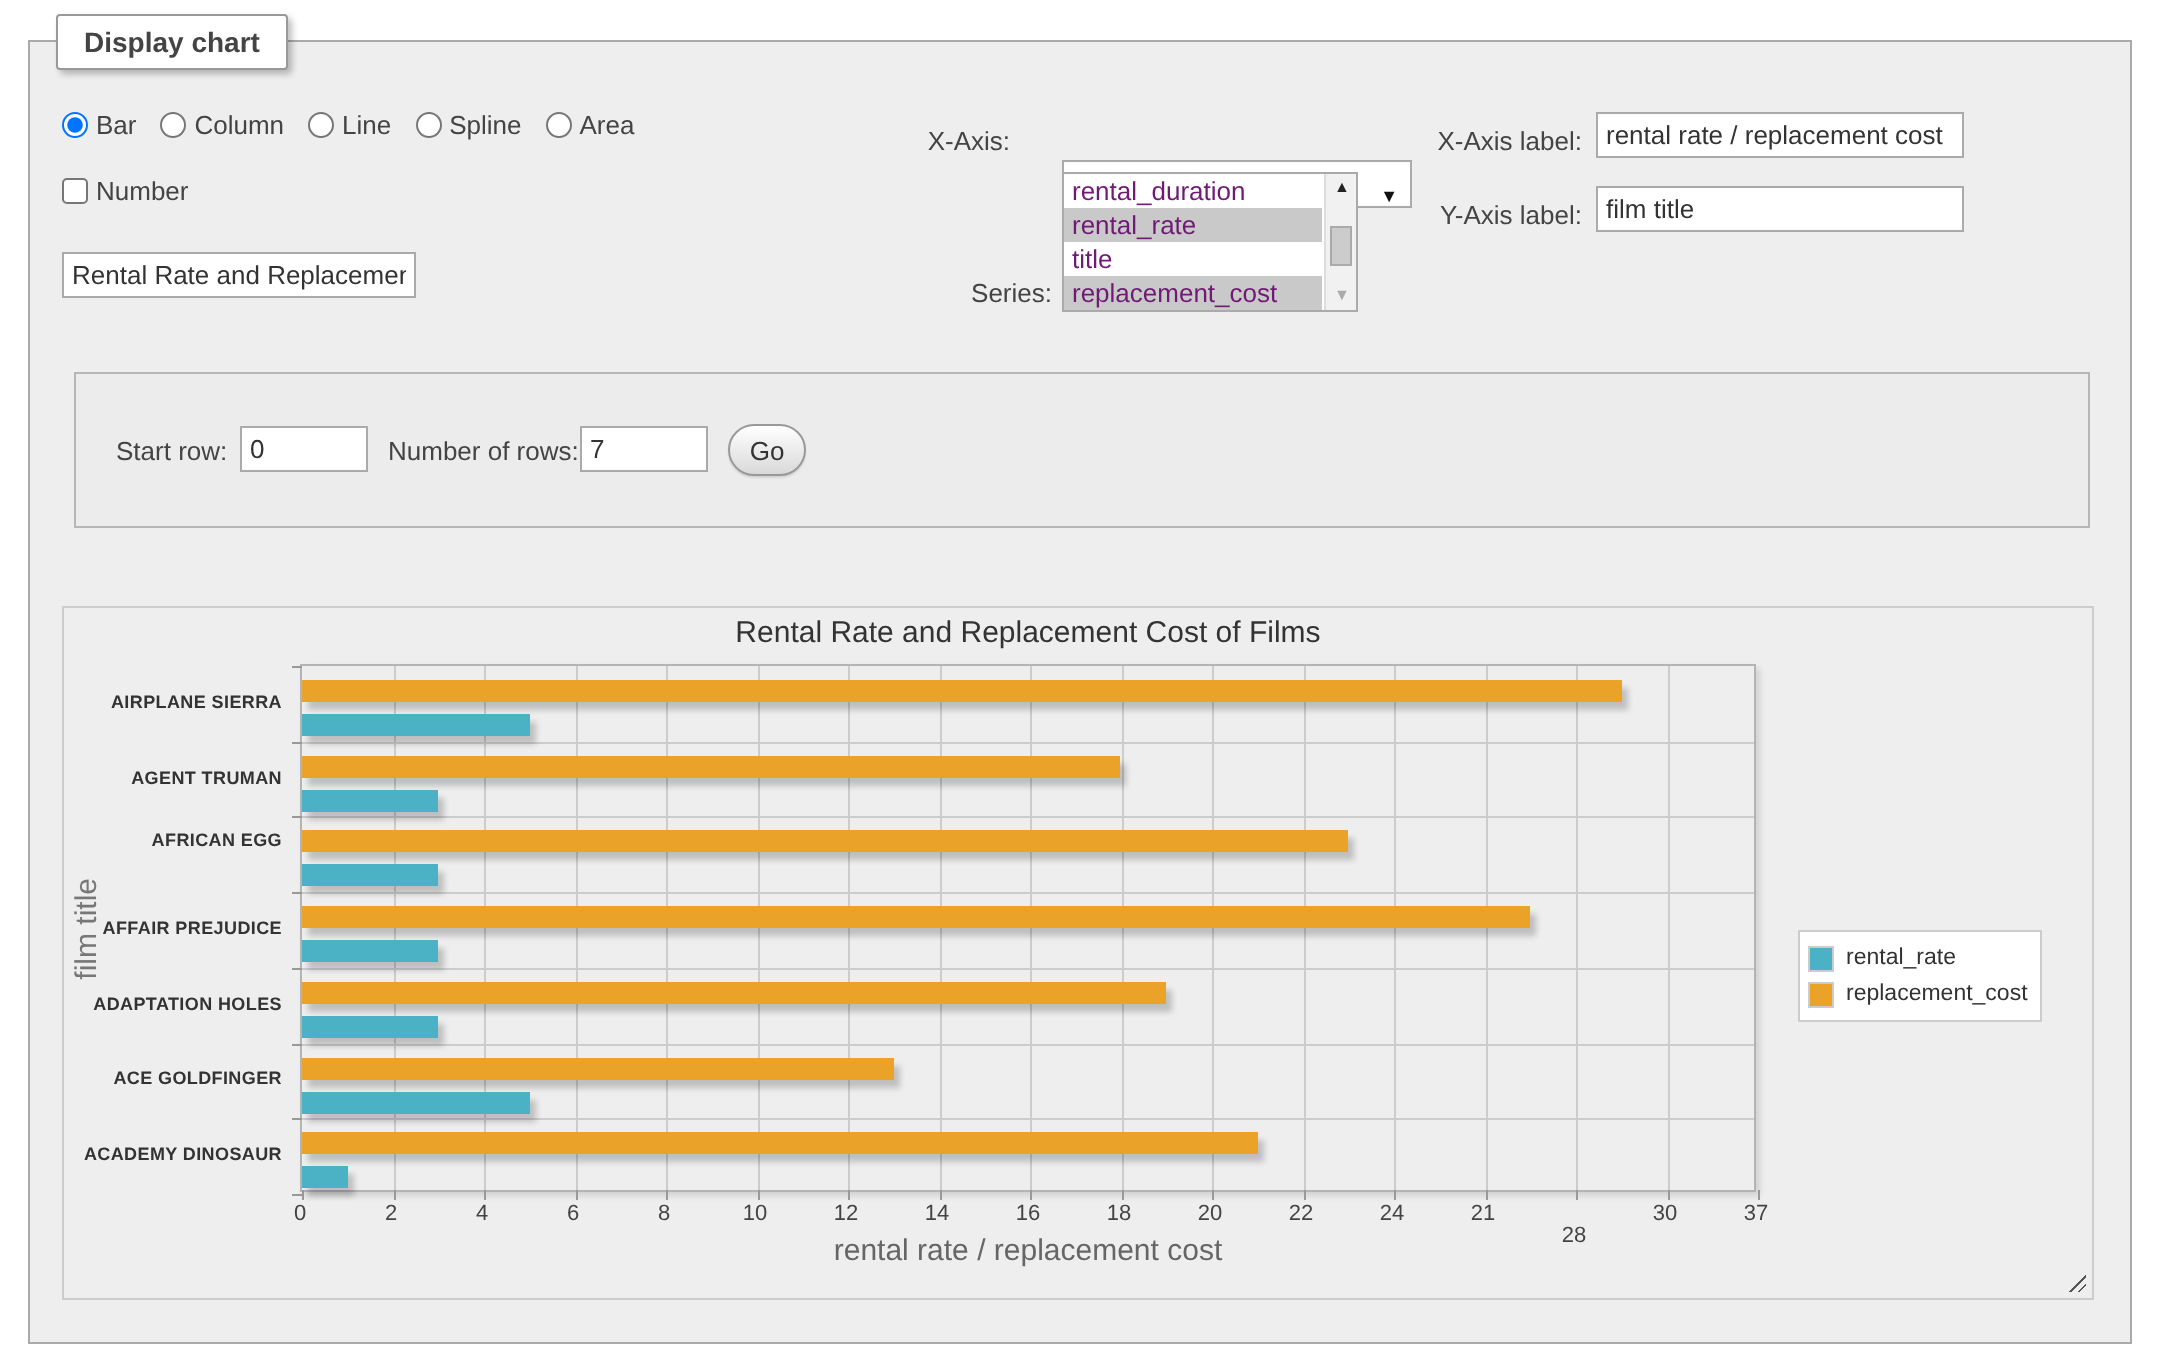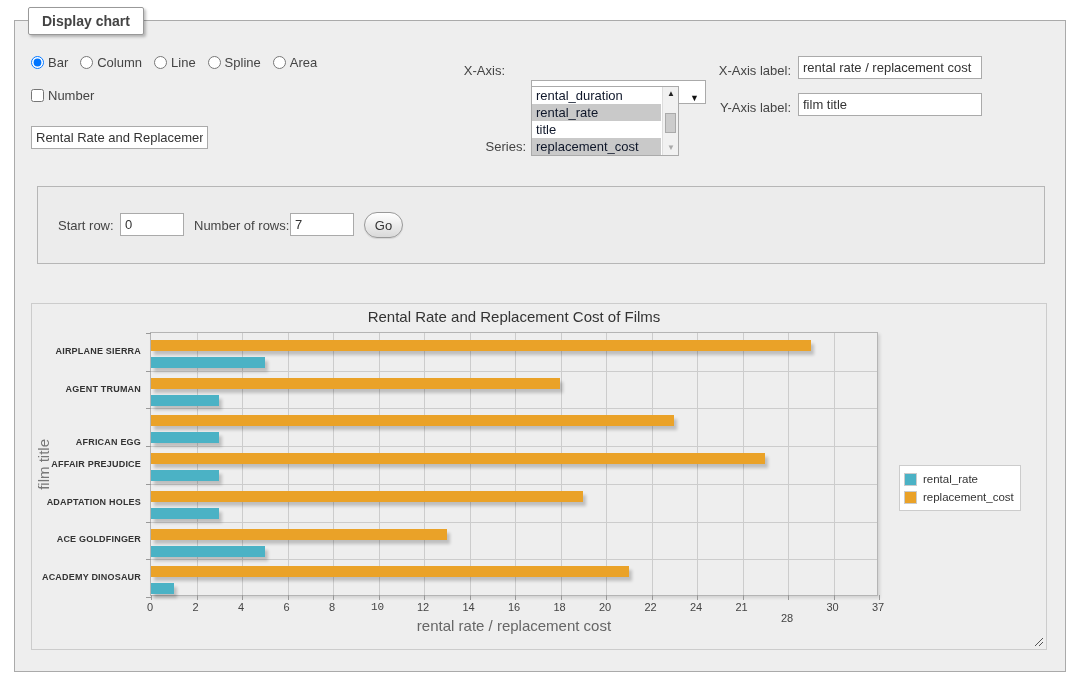--- a/index.html
+++ b/index.html
@@ -34,21 +34,21 @@
   .lbl-ylabel { left:690px; top:79px; width:86px; text-align:right; }
   .fake-select {
     left:516px; top:35px; width:175px; height:24px; background:#fff; border:1px solid #aaa;
     display:flex; align-items:flex-end; padding:0 6px; color:#222;margin-top:24px;
   }
   .fake-select .arrow { margin-left:auto; font-size:9px; color:#111; }
   .multi-list {
     left:516px; top:65px; width:148px; height:70px; background:#fff; border:1px solid #aaa;
     overflow:hidden; padding-right:17px;
   }
-  .multi-list .opt { height:17px; line-height:17px; padding-left:4px; color:#0f172a;
+  .multi-list .opt { height:17px; line-height:17px; padding-left:4px; color:#701a75;
     white-space:nowrap; overflow:hidden; }
   .multi-list .opt.sel { background:#c9c9c9; }
   .msb { position:absolute; right:0; top:0; bottom:0; width:16px; background:#f1f1f1; border-left:1px solid #ddd; }
   .msb .up, .msb .dn { position:absolute; left:0; width:16px; height:14px; text-align:center; font-size:8px; line-height:14px; }
   .msb .up { top:0; color:#222; }
   .msb .dn { bottom:0; color:#aaa; }
   .msb .thumb { position:absolute; left:2px; top:26px; width:11px; height:20px; background:#ccc; border:1px solid #aaa; }
   .input-xlabel { left:783px; top:35px; width:184px; }
   .input-ylabel { left:783px; top:72px; width:184px; }
 
@@ -240,35 +240,35 @@
           <span class="legend-swatch" style="background: rgb(234, 162, 40);"></span>
           <span class="legend-label">replacement_cost</span>
         </div>
       </div>
     <div class="resize-handle"></div>
   <div class="xtick-label" style="left: 98px;">0</div>
       <div class="xtick-label" style="left: 143.5px;">2</div>
       <div class="xtick-label" style="left: 189px;">4</div>
       <div class="xtick-label" style="left: 234.5px;">6</div>
       <div class="xtick-label" style="left: 280px;">8</div>
-      <div class="xtick-label" style="left: 325.5px; font-family: Liberation Mono, monospace;">10</div>
+      <div class="xtick-label" style="left: 325.5px;">10</div>
       <div class="xtick-label" style="left: 371px;">12</div>
       <div class="xtick-label" style="left: 416.5px;">14</div>
       <div class="xtick-label" style="left: 462px;">16</div>
       <div class="xtick-label" style="left: 507.5px;">18</div>
       <div class="xtick-label" style="left: 553px;">20</div>
       <div class="xtick-label" style="left: 598.5px;">22</div>
       <div class="xtick-label" style="left: 644px;">24</div>
       <div class="xtick-label" style="left: 689.5px;">21</div>
       <div class="xtick-label" style="left: 735px; margin-top: 11px;">28</div>
       <div class="xtick-label" style="left: 780.5px;">30</div>
       <div class="xtick-label" style="left: 826px;">37</div>
       <div class="cat-label" style="top: 46.8571px;">AIRPLANE SIERRA</div>
       <div class="cat-label" style="top: 84.5714px;">AGENT TRUMAN</div>
-      <div class="cat-label" style="top: 138px;">AFRICAN EGG</div>
+      <div class="cat-label" style="top: 116px;">AFRICAN EGG</div>
       <div class="cat-label" style="top: 160px;">AFFAIR PREJUDICE</div>
       <div class="cat-label" style="top: 197.714px;">ADAPTATION HOLES</div>
       <div class="cat-label" style="top: 235.429px;">ACE GOLDFINGER</div>
       <div class="cat-label" style="top: 273.143px;">ACADEMY DINOSAUR</div>
     </div>
 
 </div>
 <div class="abs panel-legend">Display chart</div>
 
 </body></html>

